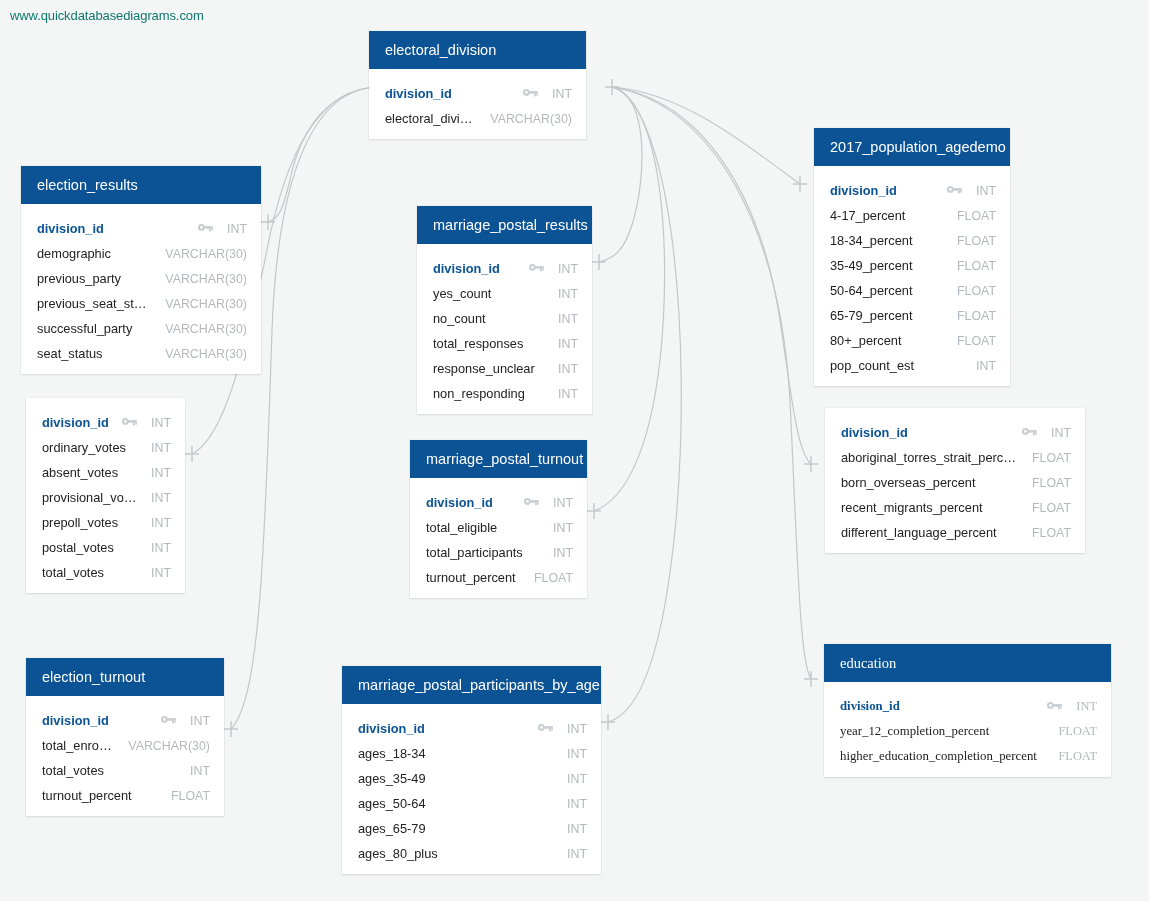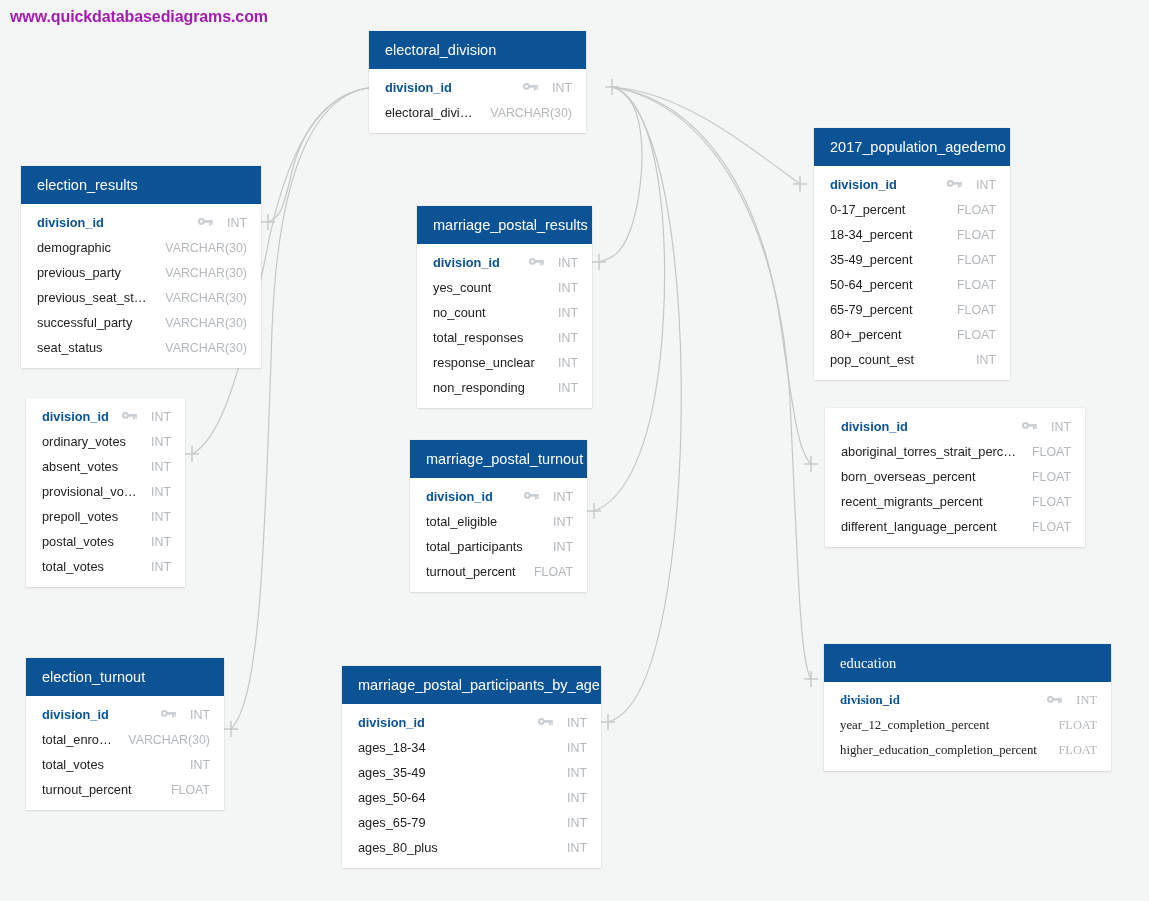--- a/index.html
+++ b/index.html
@@ -13,25 +13,24 @@
   }
   #canvas {
     position: relative;
     width: 1149px;
     height: 901px;
     background: #f4f6f6;
   }
   #watermark {
     position: absolute;
     left: 10px; top: 8px;
-    font-size: 16px;
-    color: #a21caf;
+    font-size: 13px;
+    color: #0f766e;
     letter-spacing: -0.1px;
     white-space: nowrap;
-    font-weight: bold;
   }
   #links {
     position: absolute;
     left: 0; top: 0;
     width: 1149px; height: 901px;
     pointer-events: none;
   }
   .table-card {
     position: absolute;
     background: #ffffff;
@@ -42,21 +41,21 @@
     color: #ffffff;
     font-size: 14.5px;
     font-weight: 400;
     padding: 0 16px;
     height: 38px;
     line-height: 38px;
     white-space: nowrap;
     overflow: hidden;
   }
   .table-body {
-    padding: 6px 0 8px 0;
+    padding: 12px 0 8px 0;
   }
   .field-row {
     display: flex;
     align-items: center;
     height: 25px;
     padding: 0 14px 0 16px;
     white-space: nowrap;
   }
   .field-name {
     font-size: 12.8px;
@@ -397,21 +396,21 @@
               <circle cx="3.4" cy="4.4" r="3.4" fill="#c9ced2"></circle>
               <circle cx="3.4" cy="4.4" r="1.3" fill="#ffffff"></circle>
               <rect x="5.6" y="3.1" width="9.2" height="2.6" fill="#c9ced2"></rect>
               <rect x="11.0" y="5.5" width="1.9" height="2.9" fill="#c9ced2"></rect>
               <rect x="13.4" y="5.5" width="1.5" height="2.2" fill="#c9ced2"></rect>
             </svg>
           </span>
           <span class="field-type">INT</span>
         </div>
         <div class="field-row">
-          <span class="field-name">0-17_percent</span>
+          <span class="field-name">4-17_percent</span>
           <span class="field-type">FLOAT</span>
         </div>
         <div class="field-row">
           <span class="field-name">18-34_percent</span>
           <span class="field-type">FLOAT</span>
         </div>
         <div class="field-row">
           <span class="field-name">35-49_percent</span>
           <span class="field-type">FLOAT</span>
         </div>

